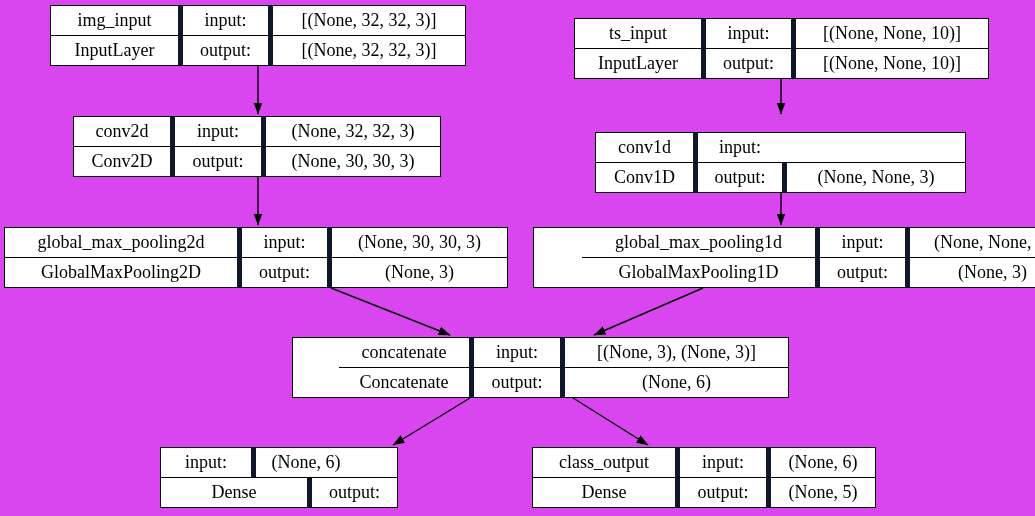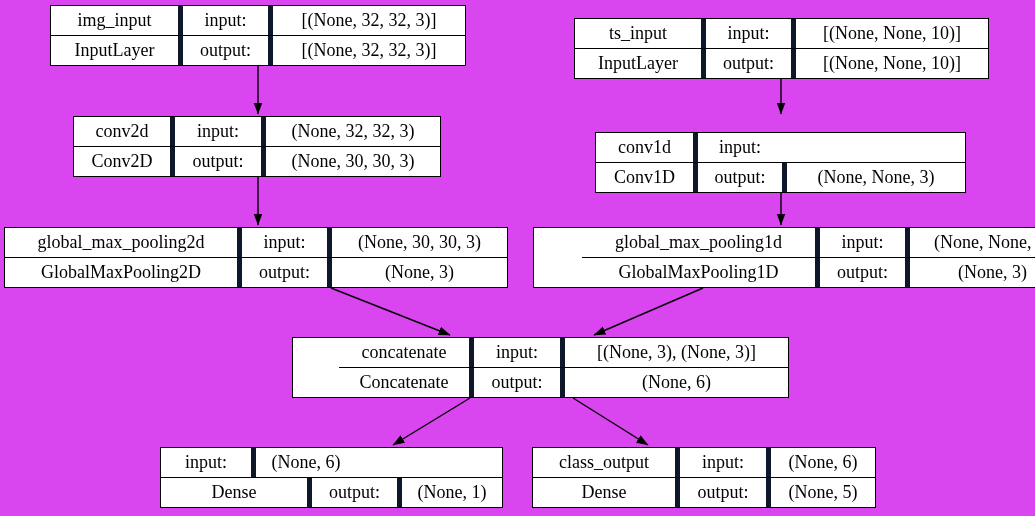--- a/index.html
+++ b/index.html
@@ -164,21 +164,20 @@
   </div>
 
   <div class="node" style="left:160px;top:447px;">
     <div class="row">
       <div class="cell" style="width:90px">input:</div>
       <div class="cell" style="width:105px">(None, 6)</div>
     </div>
     <div class="row">
       <div class="cell" style="width:146px">Dense</div>
       <div class="cell" style="width:90px">output:</div>
-      <div class="cell" style="width:105px">(None, 1)</div>
     </div>
   </div>
 
   <div class="node" style="left:532px;top:447px;">
     <div class="row">
       <div class="cell" style="width:142px">class_output</div>
       <div class="cell" style="width:91px">input:</div>
       <div class="cell" style="width:109px">(None, 6)</div>
     </div>
     <div class="row">

